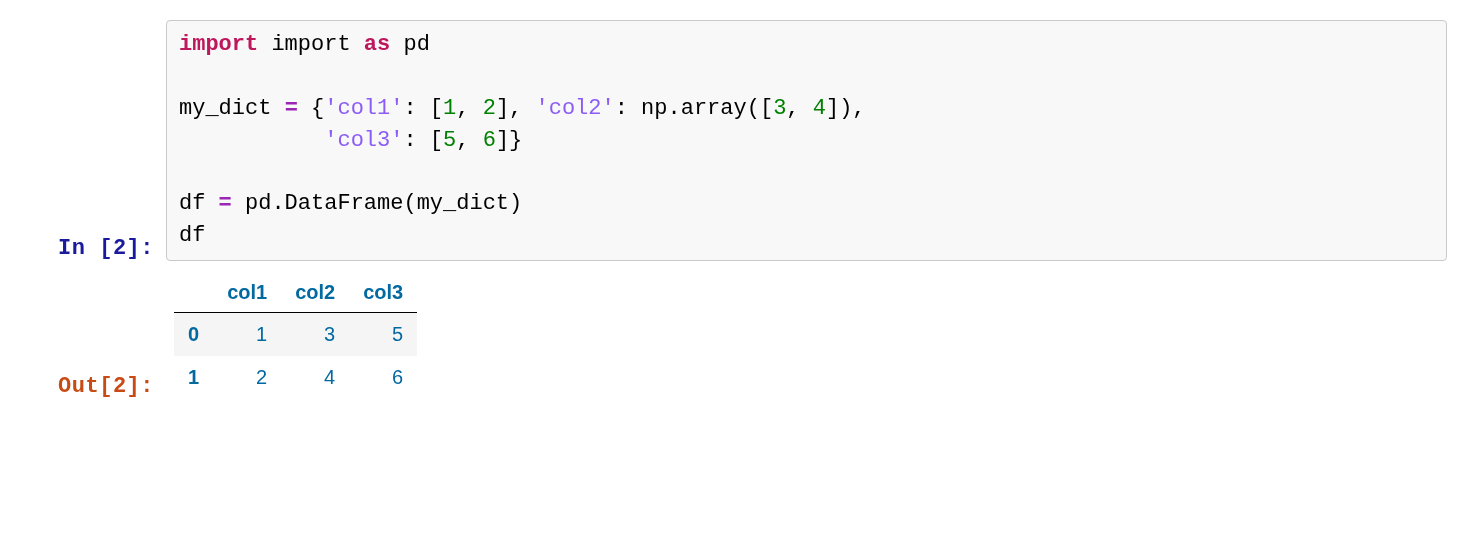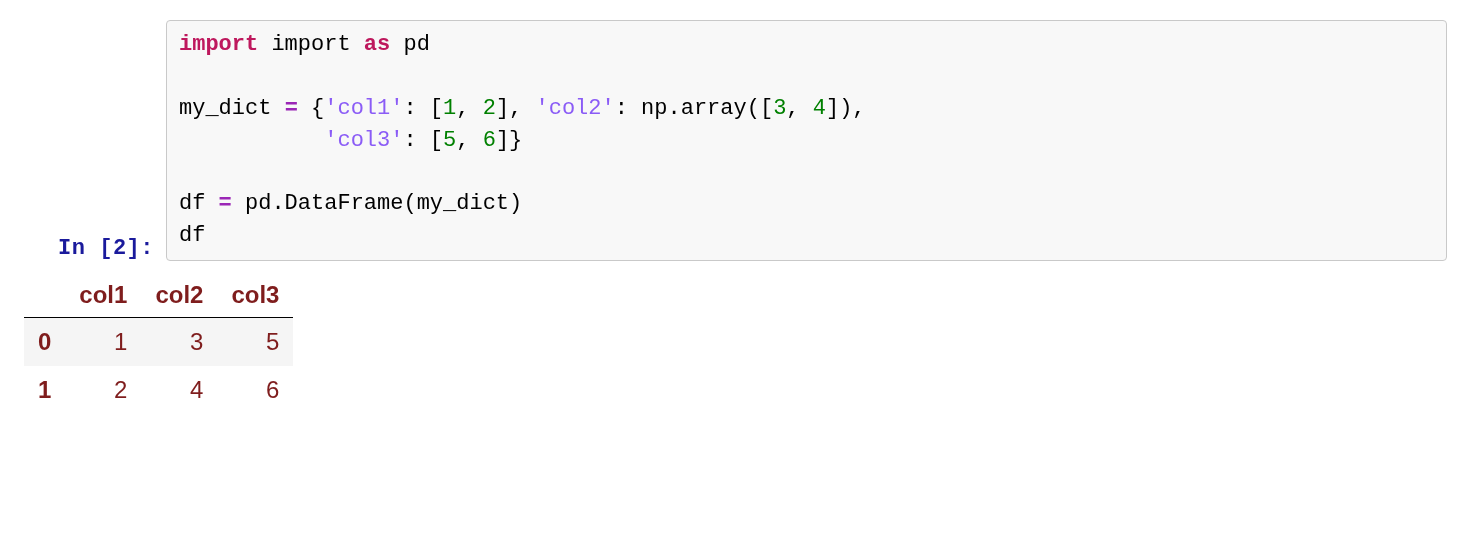--- a/index.html
+++ b/index.html
@@ -53,22 +53,22 @@
   .tok-kw   { color: #be185d; font-weight: bold; }
   .tok-op   { color: #9b26b6; font-weight: bold; }
   .tok-str  { color: #8b5cf6; }
   .tok-num  { color: #008000; }
   .tok-nm   { color: #000000; }
   .tok-pun  { color: #000000; }
 
   
   table.dataframe {
     border-collapse: collapse;
-    font-size: 24px;
-    color: #7f1d1d;
+    font-size: 20px;
+    color: #0369a1;
   }
   table.dataframe thead th {
     font-weight: bold;
     text-align: right;
     padding: 8px 14px;
     border-bottom: 1px solid #000;
     background: #fff;
   }
   table.dataframe thead th.blank {
     border-bottom: 1px solid #000;
@@ -99,20 +99,21 @@
     <div class="input-area"><span class="tok-kw">import</span><span class="tok-nm"> import </span><span class="tok-kw">as</span><span class="tok-nm"> pd</span>
 
 <span class="tok-nm">my_dict </span><span class="tok-op">=</span><span class="tok-pun"> {</span><span class="tok-str">'col1'</span><span class="tok-pun">: [</span><span class="tok-num">1</span><span class="tok-pun">, </span><span class="tok-num">2</span><span class="tok-pun">], </span><span class="tok-str">'col2'</span><span class="tok-pun">: np.array([</span><span class="tok-num">3</span><span class="tok-pun">, </span><span class="tok-num">4</span><span class="tok-pun">]),</span>
 <span class="tok-pun">           </span><span class="tok-str">'col3'</span><span class="tok-pun">: [</span><span class="tok-num">5</span><span class="tok-pun">, </span><span class="tok-num">6</span><span class="tok-pun">]}</span>
 
 <span class="tok-nm">df </span><span class="tok-op">=</span><span class="tok-nm"> pd.DataFrame(my_dict)</span>
 <span class="tok-nm">df</span></div>
   </div>
 
   <div class="cell">
+    <div class="prompt prompt-out">Out[2]:</div>
     <div class="output-area">
       <table class="dataframe">
         <thead>
           <tr>
             <th class="blank"></th>
             <th>col1</th>
             <th>col2</th>
             <th>col3</th>
           </tr>
         </thead>

